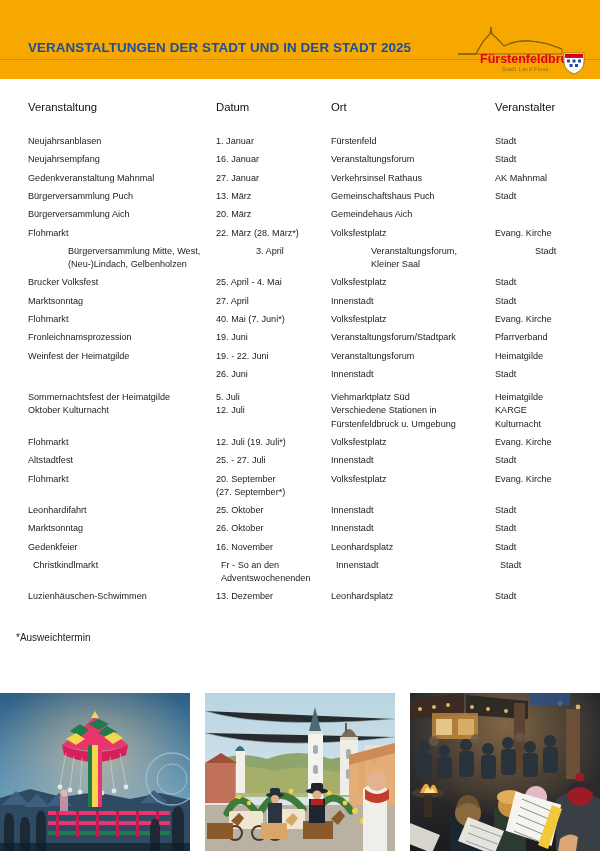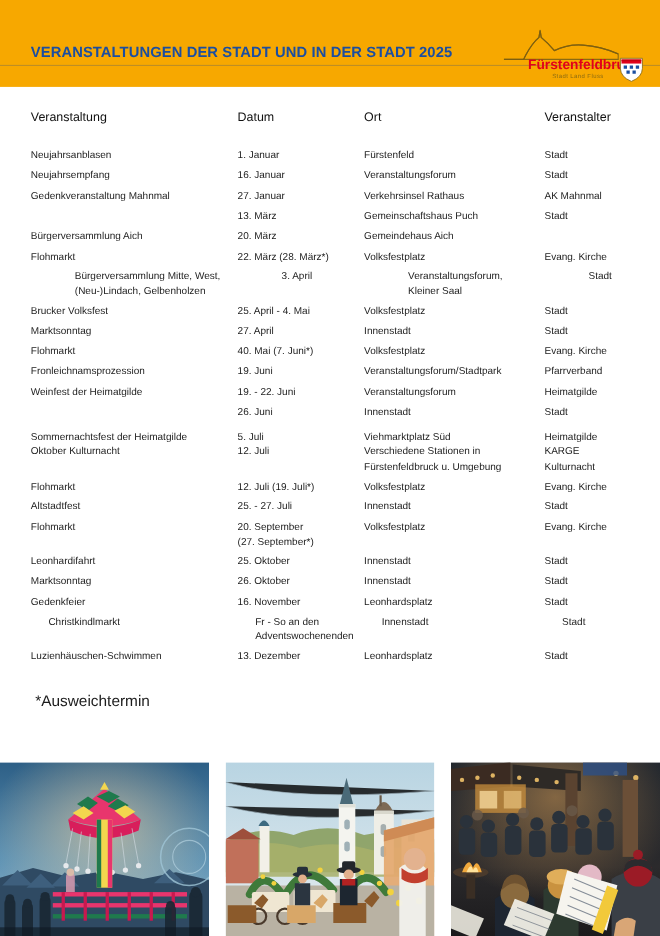--- a/index.html
+++ b/index.html
@@ -53,22 +53,22 @@
   .c-org  { left: 495px; width: 100px; }
 
   .thead .cell {
     font-size: 11.3px;
     line-height: 14px;
     color: #111;
   }
 
   .footnote {
     position: absolute;
-    left: 32px;
-    font-size: 14px;
+    left: 16px;
+    font-size: 10px;
     line-height: 13px;
     color: #1c1c1c;
   }
 
   
   .photos {
     position: absolute; left: 0; top: 693px;
     width: 600px; height: 158px;
     display: flex;
   }
@@ -133,20 +133,21 @@
         <div class="cell c-loc">Veranstaltungsforum</div>
         <div class="cell c-org">Stadt</div>
       </div>
       <div class="trow" style="position: absolute; left: 0px; top: 171.6px; width: 600px; height: 13.2px;">
         <div class="cell c-name">Gedenkveranstaltung Mahnmal</div>
         <div class="cell c-date">27. Januar</div>
         <div class="cell c-loc">Verkehrsinsel Rathaus</div>
         <div class="cell c-org">AK Mahnmal</div>
       </div>
       <div class="trow" style="position: absolute; left: 0px; top: 189.9px; width: 600px; height: 13.2px;">
+        <div class="cell c-name">Bürgerversammlung Puch</div>
         <div class="cell c-date">13. März</div>
         <div class="cell c-loc">Gemeinschaftshaus Puch</div>
         <div class="cell c-org">Stadt</div>
       </div>
       <div class="trow" style="position: absolute; left: 0px; top: 208.2px; width: 600px; height: 13.2px;">
         <div class="cell c-name">Bürgerversammlung Aich</div>
         <div class="cell c-date">20. März</div>
         <div class="cell c-loc">Gemeindehaus Aich</div>
         <div class="cell c-org"></div>
       </div>
@@ -243,21 +244,21 @@
         <div class="cell c-date">26. Oktober</div>
         <div class="cell c-loc">Innenstadt</div>
         <div class="cell c-org">Stadt</div>
       </div>
       <div class="trow" style="position: absolute; left: 0px; top: 540.6px; width: 600px; height: 13.2px;">
         <div class="cell c-name">Gedenkfeier</div>
         <div class="cell c-date">16. November</div>
         <div class="cell c-loc">Leonhardsplatz</div>
         <div class="cell c-org">Stadt</div>
       </div>
-      <div class="trow" style="position: absolute; left: 16px; top: 558.9px; width: 480px; height: 26.4px;">
+      <div class="trow" style="position: absolute; left: 5px; top: 558.9px; width: 480px; height: 26.4px;">
         <div class="cell c-name">Christkindlmarkt</div>
         <div class="cell c-date">Fr - So an den
 Adventswochenenden</div>
         <div class="cell c-loc">Innenstadt</div>
         <div class="cell c-org">Stadt</div>
       </div>
       <div class="trow" style="position: absolute; left: 0px; top: 590.4px; width: 600px; height: 13.2px;">
         <div class="cell c-name">Luzienhäuschen-Schwimmen</div>
         <div class="cell c-date">13. Dezember</div>
         <div class="cell c-loc">Leonhardsplatz</div>

